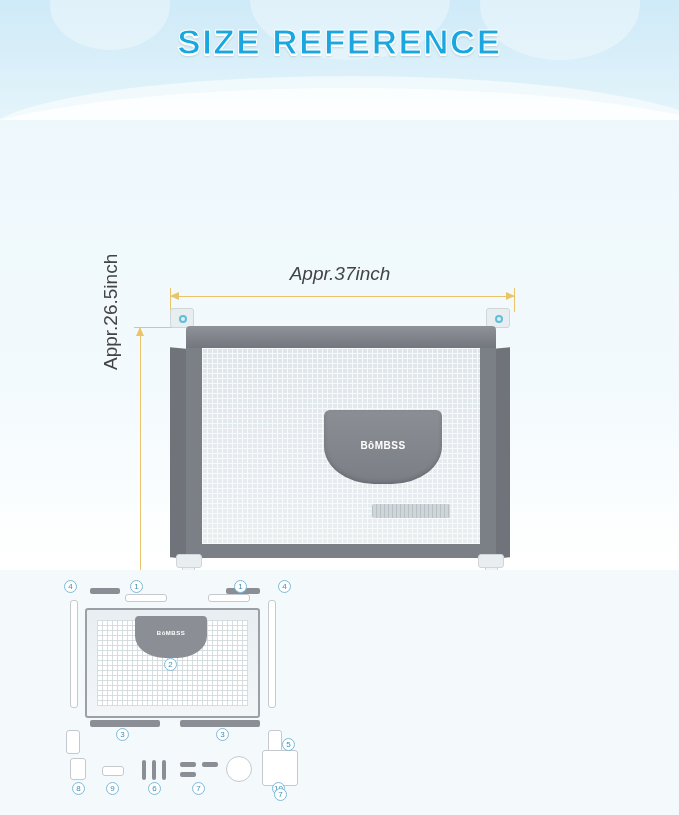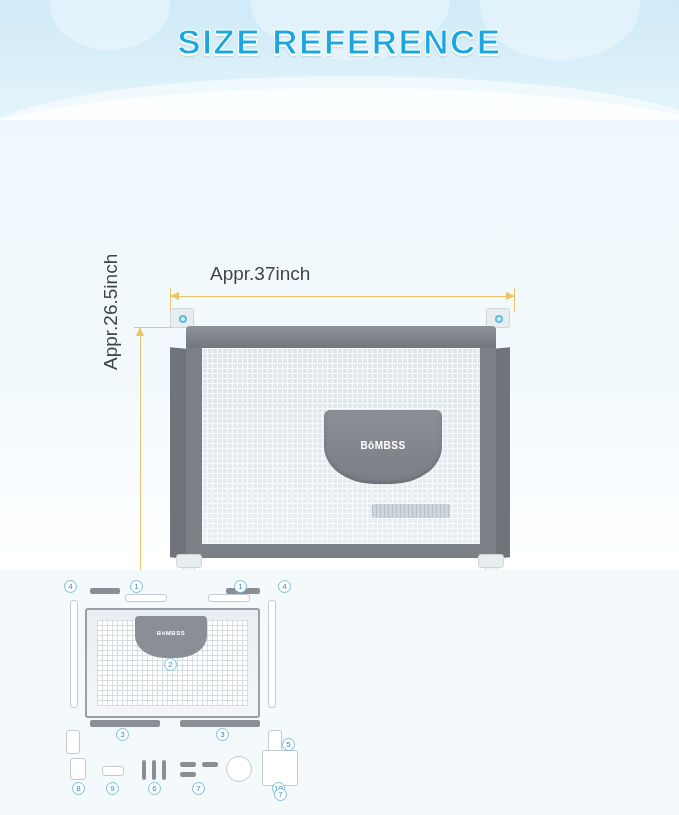--- a/index.html
+++ b/index.html
@@ -40,22 +40,22 @@
   }
 
   
   .panel-main {
     position:absolute; left:0; top:120px; width:679px; height:450px;
     background: linear-gradient(180deg,#eef8fc 0%, #f3fafd 60%, #ffffff 100%);
   }
 
   
   .dim-top-label {
-    position:absolute; left:210px; top:143px; width:260px; text-align:left;
-    font-size:19px; color:#444; font-weight:normal;
+    position:absolute; left:210px; top:143px; width:260px; text-align:center;
+    font-size:19px; color:#444; font-weight:normal;font-style:italic;
   }
   .arrow-h {
     position:absolute; left:170px; top:176px; width:345px; height:1px;
     background:#e9c46a;
   }
   .arrow-h:before, .arrow-h:after {
     content:""; position:absolute; top:-4px; width:0; height:0;
     border-top:4.5px solid transparent; border-bottom:4.5px solid transparent;
   }
   .arrow-h:before { left:0; border-right:9px solid #e9c46a; }

